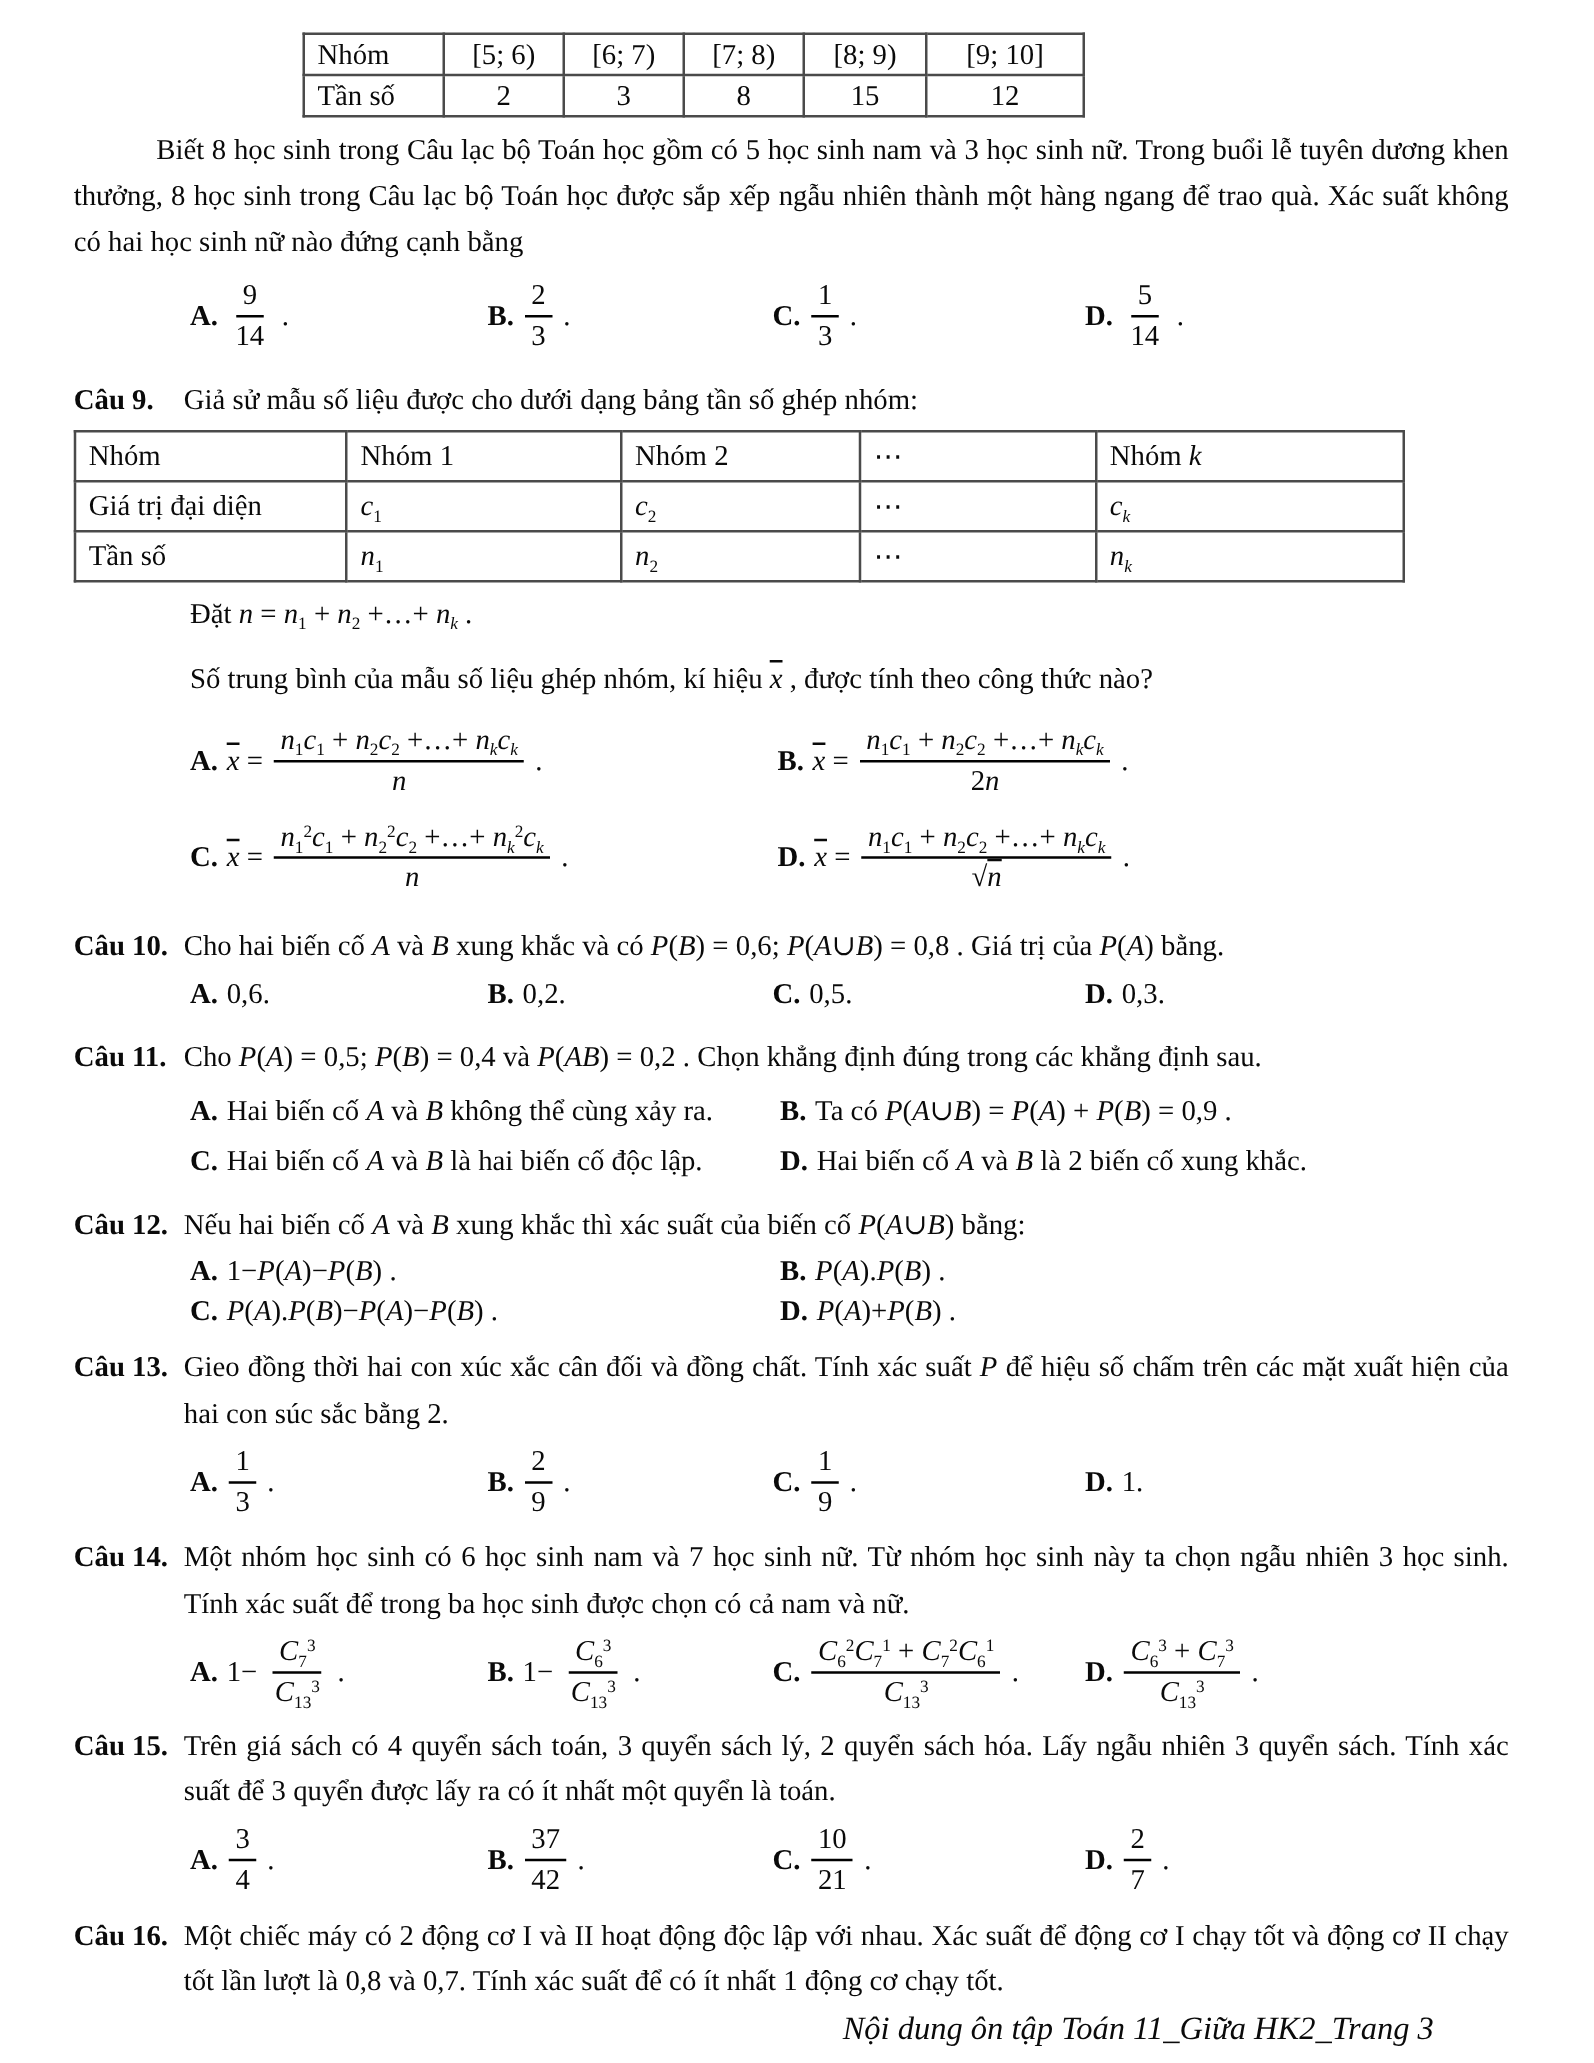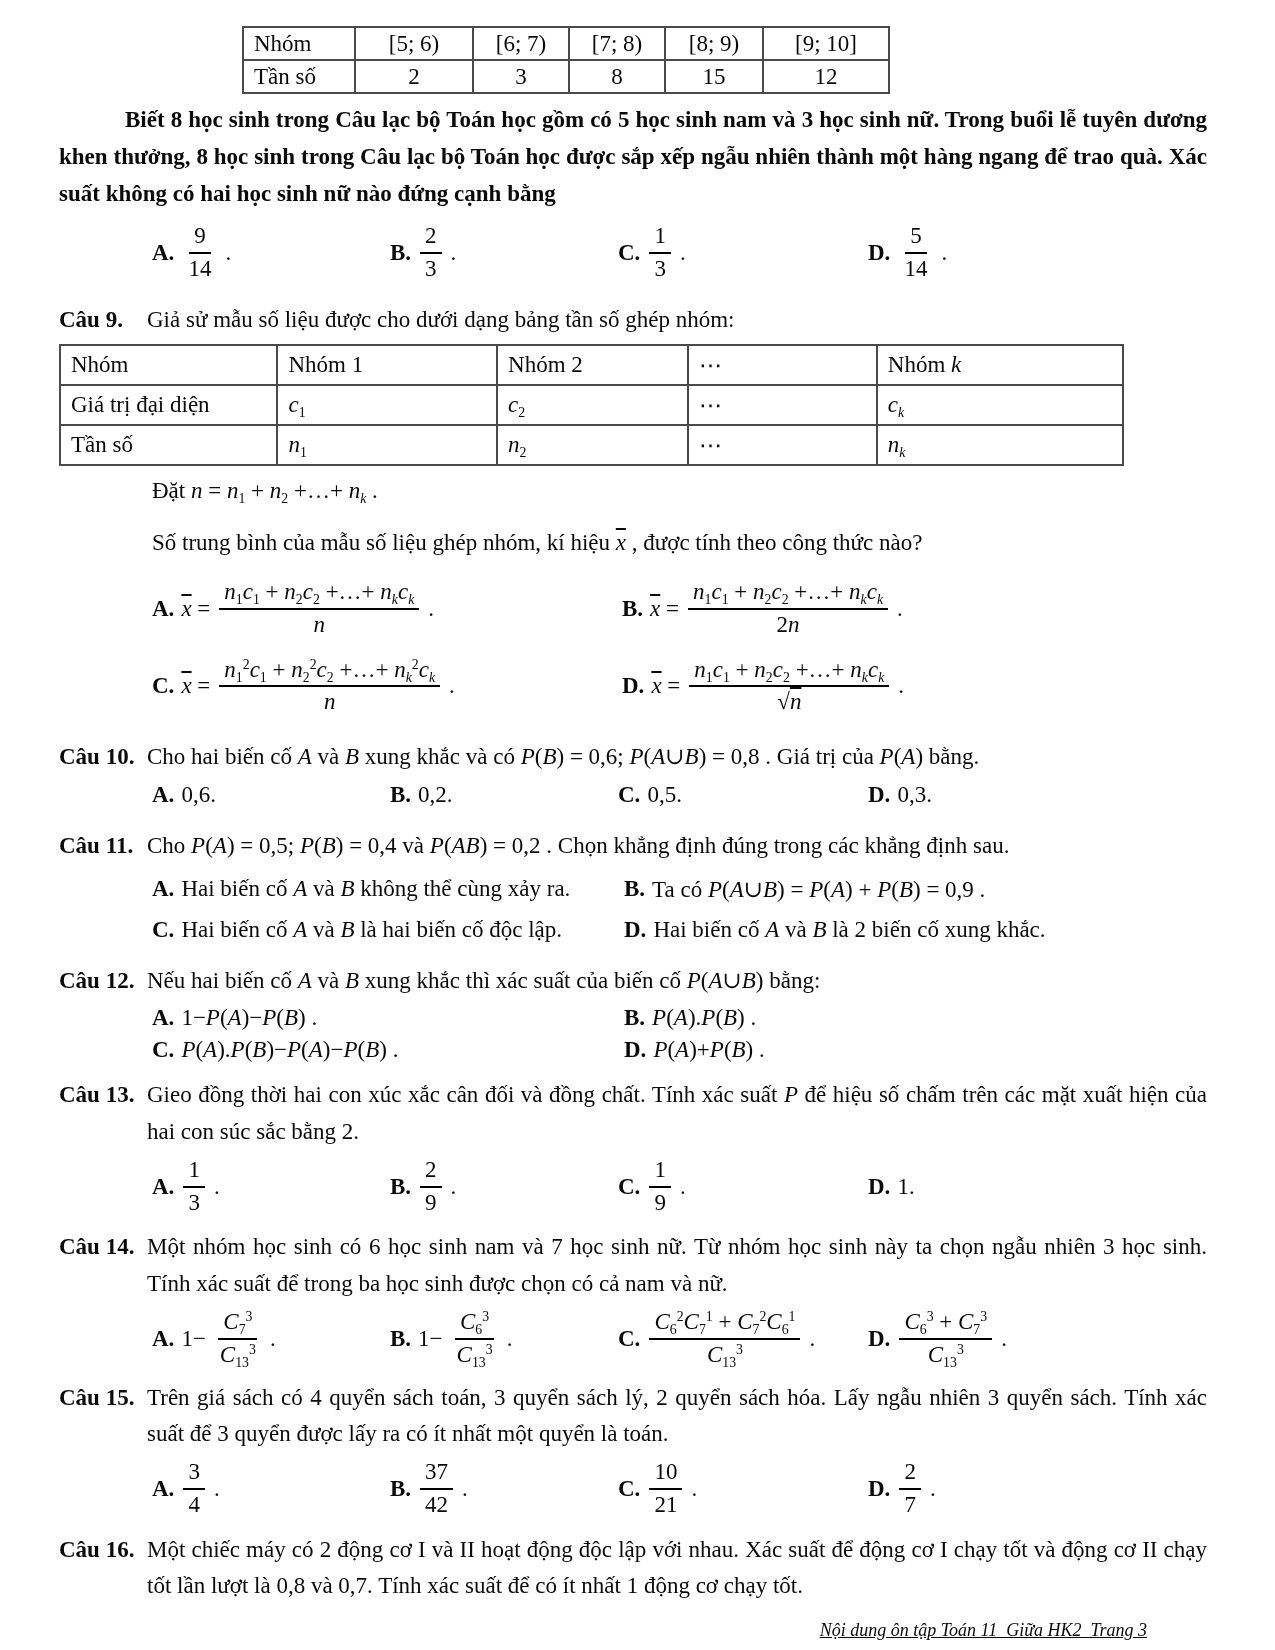--- a/index.html
+++ b/index.html
@@ -9,43 +9,43 @@
   sub,sup{font-size:60%;line-height:0;}
   sub{vertical-align:-0.38em;}
   sup{vertical-align:0.55em;}
   .ov{text-decoration:overline;}
   table{border-collapse:collapse;}
   td{vertical-align:middle;}
   
   .freq{margin-left:183px;}
   .freq td{border:2px solid #4a4a4a;height:33px;text-align:center;padding:0 8px;}
   .freq td.lbl{text-align:left;padding-left:10px;}
-  .w1{width:112px}.w2{width:118px}.w3{width:96px}.w4{width:96px}.w5{width:98px}.w6{width:126px}
-  
-  .para{margin-top:8px;text-align:justify;text-indent:66px;line-height:1.6;font-weight:bold;}
+  .w1{width:112px}.w2{width:96px}.w3{width:96px}.w4{width:96px}.w5{width:98px}.w6{width:126px}
+  
+  .para{margin-top:8px;text-align:justify;text-indent:66px;line-height:1.6;}
   
   .optrow{padding-left:93px;align-items:center;}
   .g4{display:grid;grid-template-columns:238px 228px 250px 1fr;}
   .g2{display:grid;grid-template-columns:472px 1fr;}
   .g2f{display:grid;grid-template-columns:470px 1fr;}
   .opt{display:inline-flex;align-items:center;gap:7px;white-space:nowrap;}
   .opt b{font-weight:bold;}
   .frac{display:inline-flex;flex-direction:column;align-items:center;vertical-align:middle;margin:0 2px;}
   .fn{padding:0 5px 1px;border-bottom:2px solid #000;text-align:center;line-height:1.25;}
   .fd{padding:1px 5px 0;text-align:center;line-height:1.25;}
   
   .q{display:flex;align-items:flex-start;line-height:1.58;justify-content:flex-end;}
   .qlab{width:88px;flex:none;font-weight:bold;}
   .qbody{flex:1;text-align:justify;}
   
   .gtable{margin-top:6px;width:1065px;}
   .gtable td{border:2px solid #4a4a4a;padding:4px 10px;height:40px;}
   .c1{width:205px}.c2{width:207px}.c3{width:180px}.c4{width:178px}.c5{width:232px}
   .indent{padding-left:93px;}
-  .footer{text-align:right;font-style:italic;padding-right:60px;margin-top:16px;font-size:18px;text-decoration:underline;}
+  .footer{text-align:right;font-style:italic;padding-right:60px;margin-top:5px;font-size:26px;}
   .mt6{margin-top:6px}.mt10{margin-top:10px}.mt12{margin-top:12px}.mt14{margin-top:14px}
   .mt16{margin-top:16px}.mt18{margin-top:18px}.mt20{margin-top:20px}.mt22{margin-top:22px}.mt26{margin-top:26px}
 </style>
 </head>
 <body>
 
 <div class="page">
 
   <table class="freq">
     <tbody>

